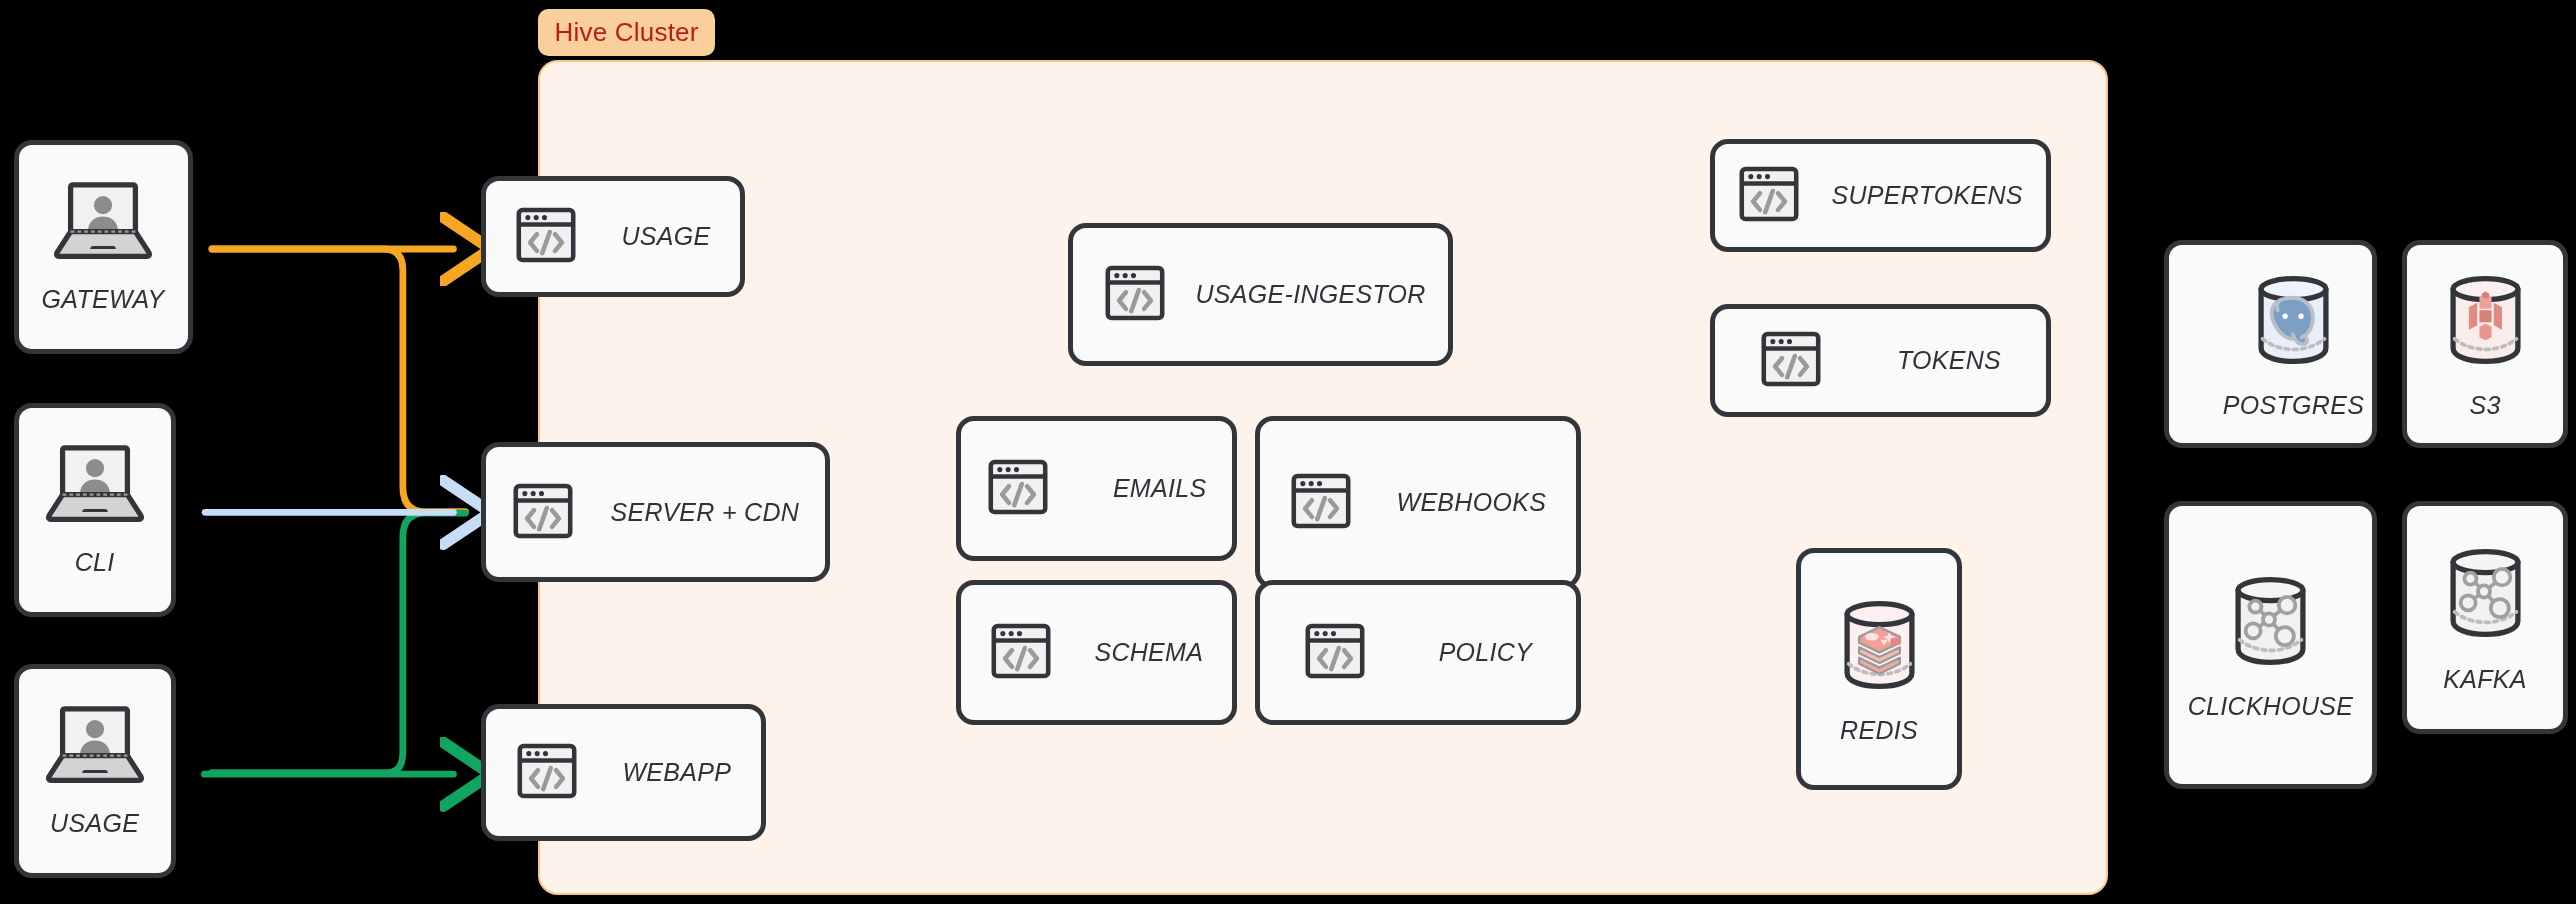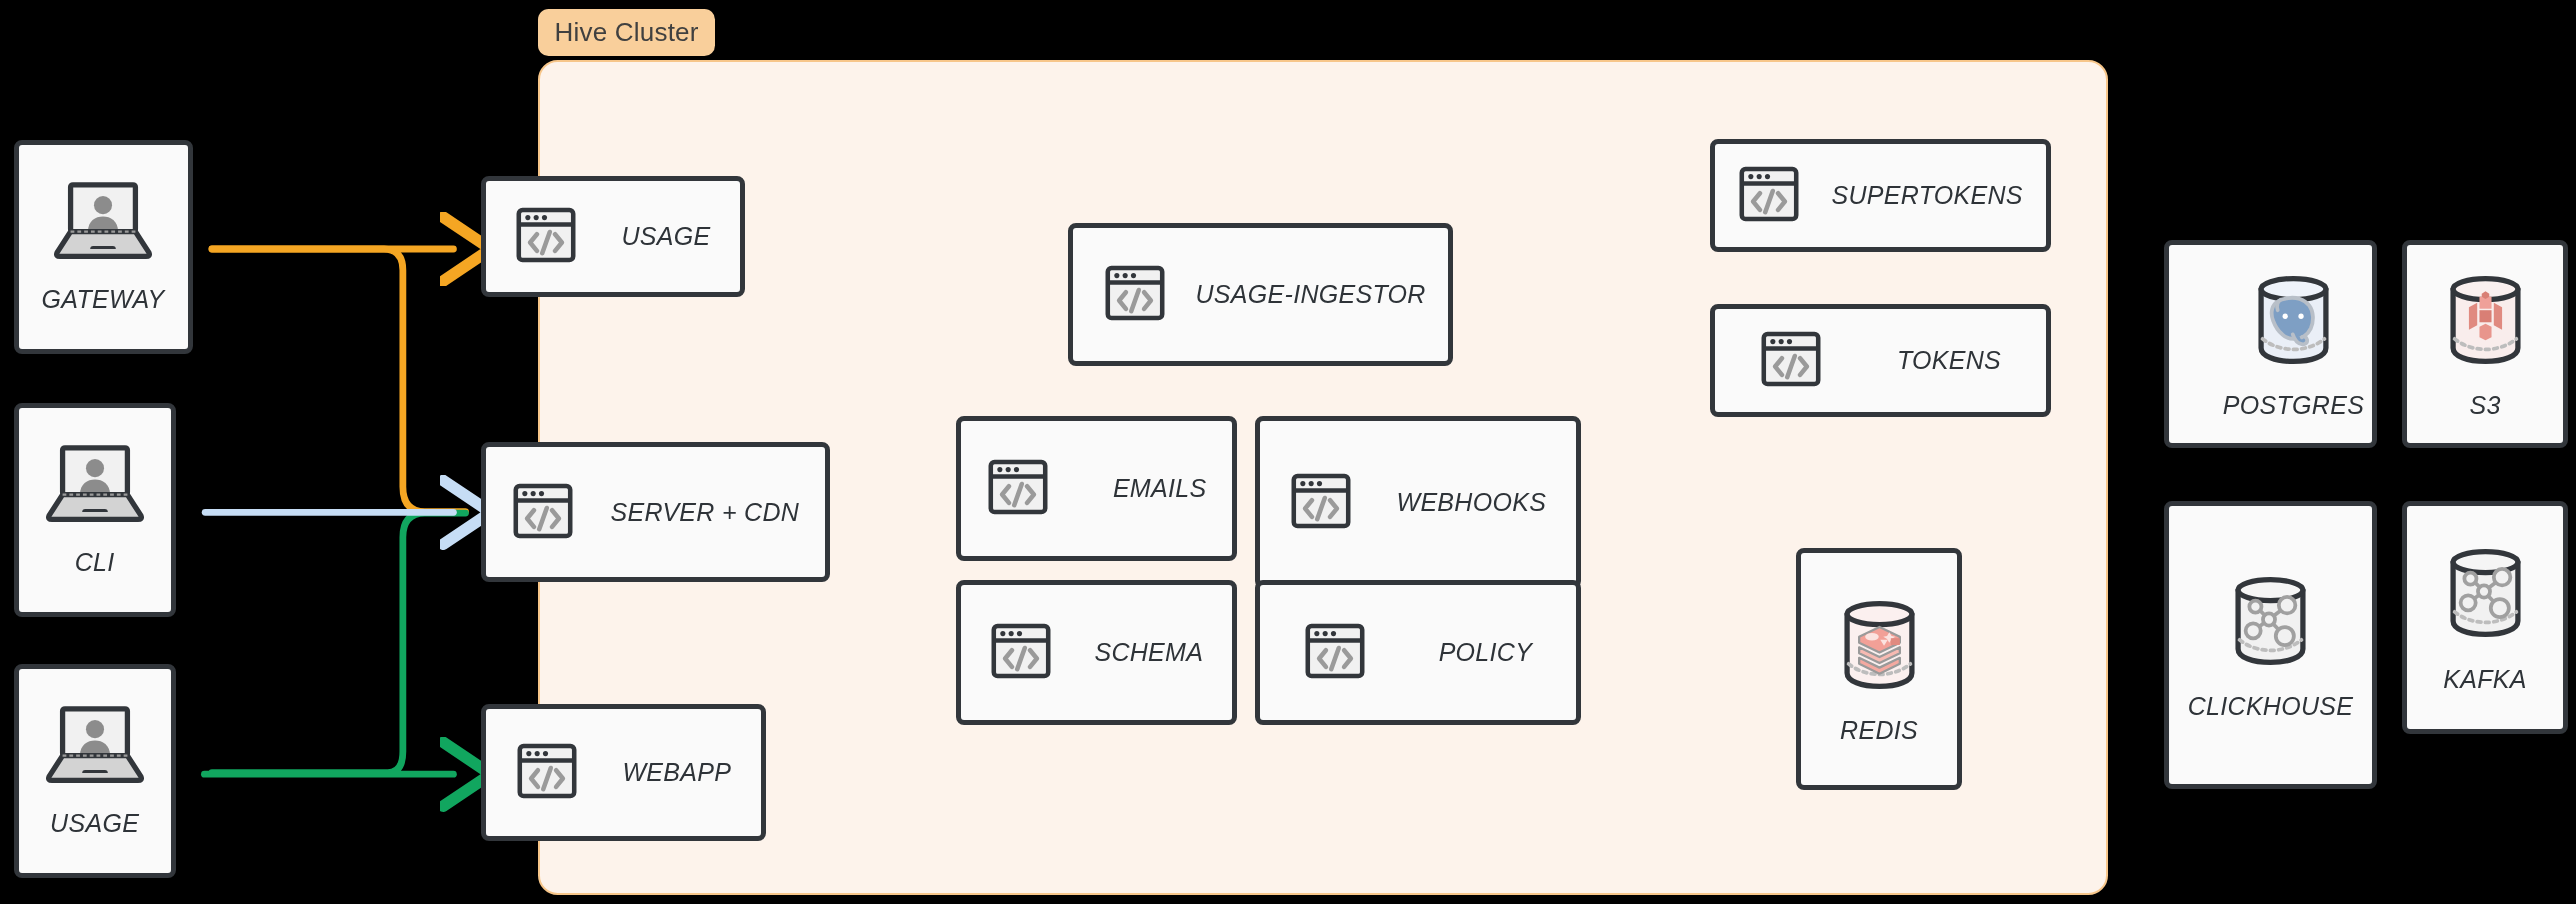--- a/index.html
+++ b/index.html
@@ -23,35 +23,35 @@
   .cluster-box {
     position: absolute;
     background: #FDF3EB;
     border: 2.3px solid #F7C68A;
     border-radius: 19.6px;
     box-sizing: border-box;
   }
   .cluster-label {
     position: absolute;
     background: #F9CF9B;
-    color: #404040;
+    color: #b91c1c;
     border-radius: 10.6px;
     font-size: 26px;
     line-height: 1;
     padding: 9.8px 16.6px 11.3px 16.6px;
     white-space: nowrap;
     letter-spacing: 0.2px;
   }
 
   
   .node {
     position: absolute;
     background: #FAFAFA;
     border: 5.3px solid #32363B;
-    border-radius: 8px;
+    border-radius: 18px;
     box-sizing: border-box;
     display: flex;
     align-items: center;
     z-index: 5;
   }
   .node.vertical {
     flex-direction: column;
     justify-content: center;
   }
   .node.horizontal {

